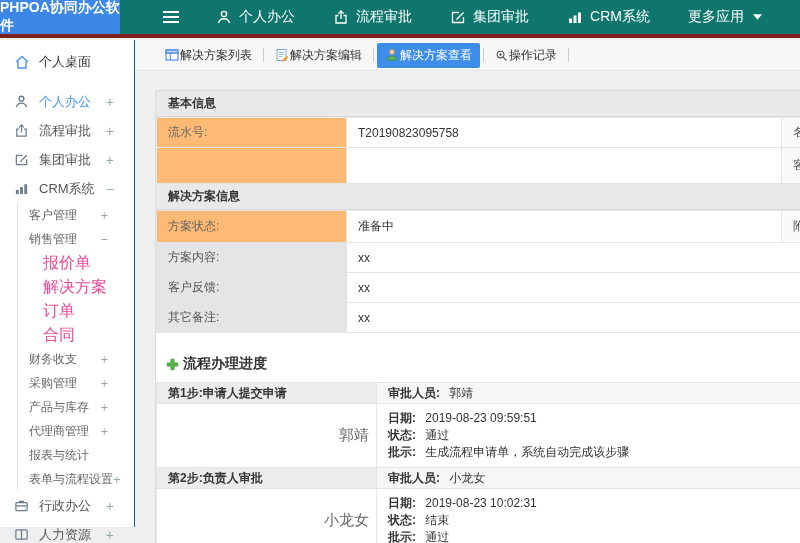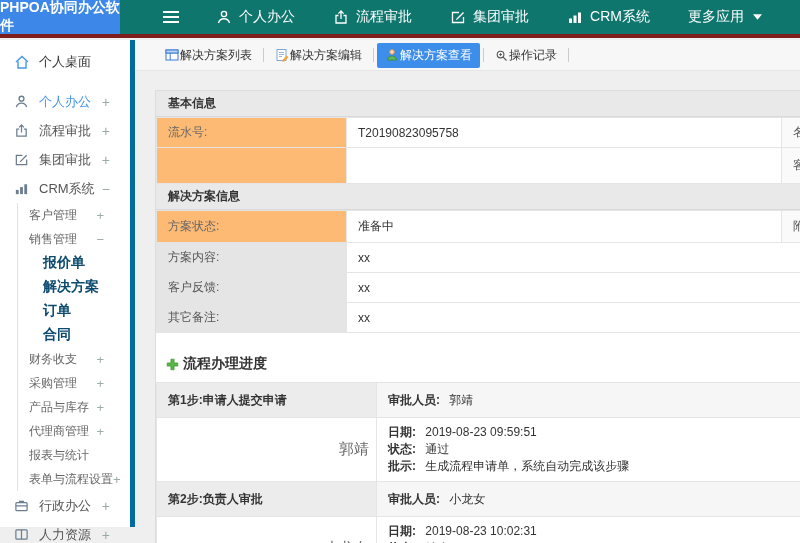--- a/index.html
+++ b/index.html
@@ -28,39 +28,39 @@
   .nav { display:flex; align-items:center; margin-left:36px; }
   .nav-item {
     display:flex; align-items:center; gap:7px;
     color:#fff; font-size:14px; margin-right:38px; cursor:pointer; white-space:nowrap;
   }
   .nav-item .caret { margin-left:2px; }
 
   
   .sidebar {
     position:absolute; top:40px; left:0; width:135px; bottom:16px;
-    background:#fff; border-right:5px solid #0369a1; z-index:10;
+    background:#fff; border-right:1px solid #0369a1; z-index:10;
   }
   .side-desktop {
     height:30px; margin-top:7px; margin-bottom:10px;
     display:flex; align-items:center; gap:9px;
     padding-left:14px; font-size:13px; color:#333; cursor:pointer;
   }
   .side-desktop .micon { color:#4796ec; }
   .mi {
     display:flex; align-items:center; height:29px;
     padding:0 20px 0 14px; font-size:13px; color:#555;
     cursor:pointer; white-space:nowrap;
   }
   .mi .micon { width:16px; margin-right:9px; color:#6b7d8f; flex:0 0 auto; }
   .mi .toggle { margin-left:auto; color:#9aa; font-size:14px; font-weight:normal; }
   .mi.active { color:#4796ec; }
   .submenu { margin-left:17px; border-left:1px solid #e2e2e2; }
   .mi.lv2 { height:24px; padding-left:11px; padding-right:26px; font-size:12px; color:#666; }
-  .mi.lv3 { height:24px; padding-left:25px; font-size:14px; color:#0c4a6e;font-weight:bold; }
+  .mi.lv3 { height:24px; padding-left:25px; font-size:16px; color:#ec4899; }
   .mi.lv2 .toggle { font-size:13px; }
 
   
   .tabbar {
     position:absolute; top:40px; left:135px; right:0; height:31px;
     background:#f7f7f7; border-bottom:1px solid #e6e6e6;
     display:flex; align-items:center; padding-left:22px;
   }
   .tab {
     display:flex; align-items:center; gap:1px;
@@ -91,21 +91,21 @@
   .lblblue { background:#e5e5e5; color:#555; }
   .rlbl { background:#fafafa; color:#555; }
 
   
   .prog-title {
     display:flex; align-items:center; gap:4px;
     margin:22px 0 9px 10px; font-size:14px; font-weight:bold; color:#333;
   }
   col.p-left { width:220px; }
   col.p-right { width:480px; }
-  .step-hdr td { height:35px; }
+  .step-hdr td { height:21px; }
   .step-hdr .step-name { background:#ececec; font-weight:bold; color:#333; }
   .step-hdr .step-approver { background:#f6f6f6; }
   .blbl { font-weight:bold; color:#333; margin-right:6px; }
   .detail .who {
     text-align:right; vertical-align:middle; font-size:15px; color:#666;
     padding-right:7px; background:#fff;
   }
   .detail .info { padding:6px 11px; }
   .detail .info div { line-height:17px; }
 </style>

